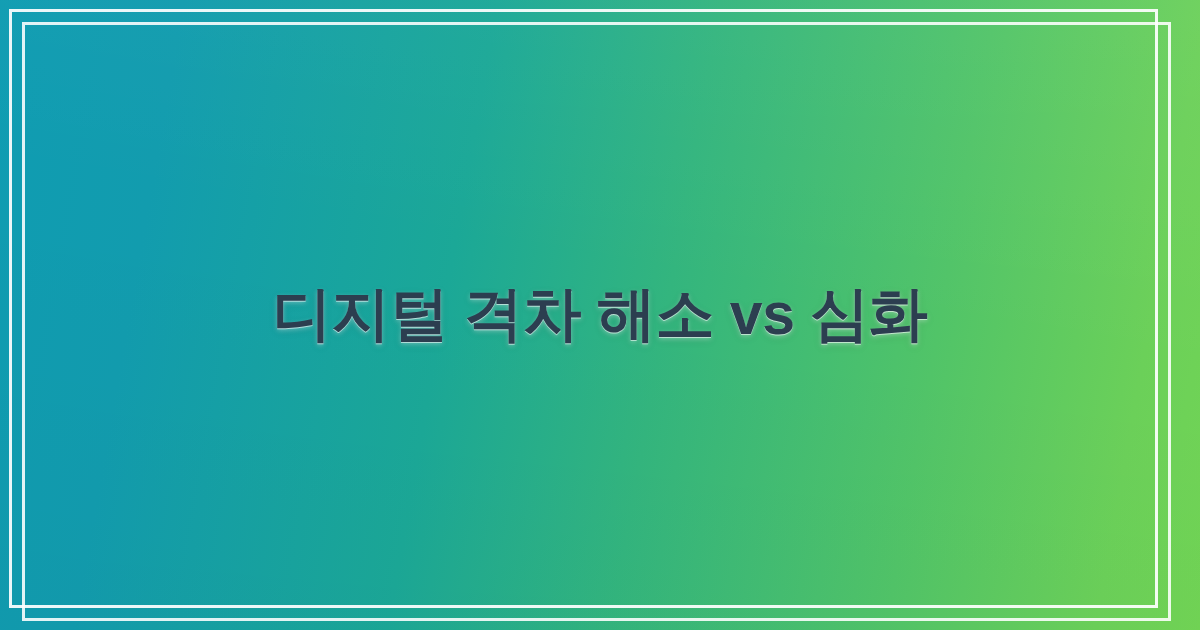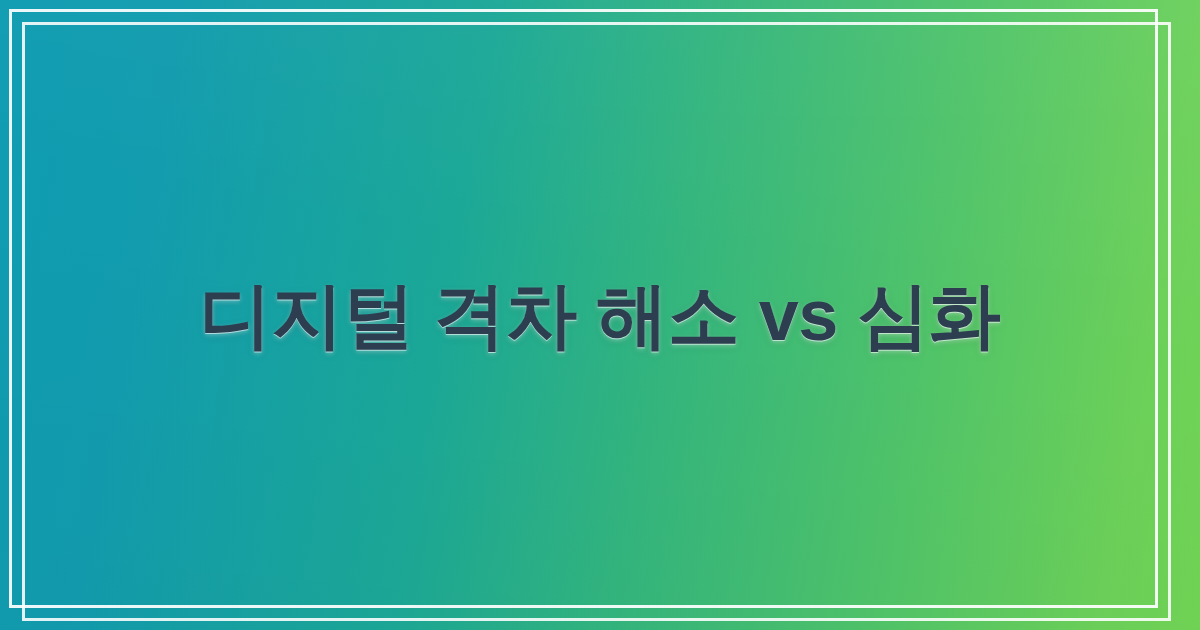--- a/index.html
+++ b/index.html
@@ -88,21 +88,21 @@
     justify-content: center;
     padding: 60px 130px;
     box-sizing: border-box;
   }
 
   .card-title {
     margin: 0;
     width: 100%;
     text-align: center;
     font-family: "Liberation Sans", "DejaVu Sans", sans-serif;
-    font-size: 72px;
+    font-size: 59px;
     line-height: 1.17;
     font-weight: 700;
     letter-spacing: -0.5px;
     color: #2c3e50;
     text-shadow:
        0 1px 0 rgba(255, 255, 255, 0.55),
        0 2px 5px rgba(255, 255, 255, 0.35),
        0 3px 10px rgba(0, 0, 0, 0.10);
     word-break: keep-all;
   }

